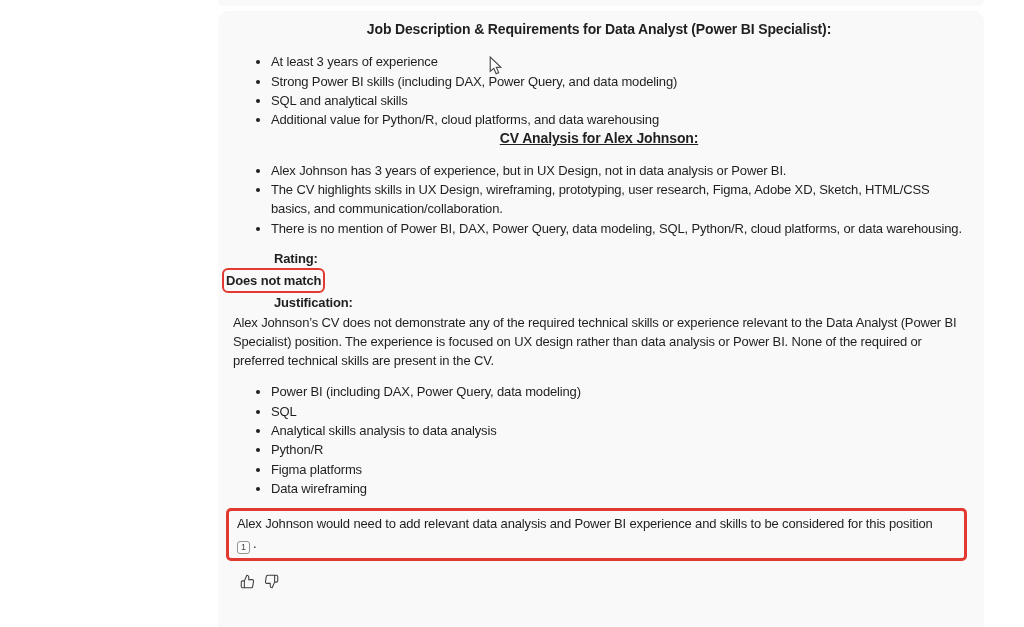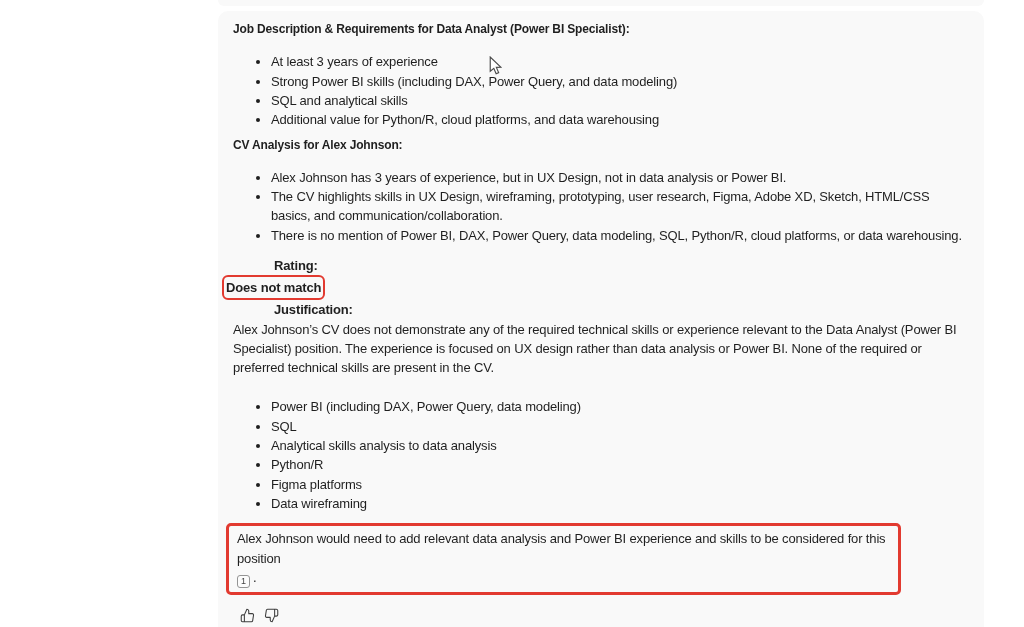--- a/index.html
+++ b/index.html
@@ -18,32 +18,32 @@
   .prev-card{
     position:absolute;left:218px;top:0;width:766px;height:6px;
     background:var(--card);border-radius:0 0 10px 10px;
   }
   .card{
     position:absolute;left:218px;top:11px;width:766px;height:616px;
     background:var(--card);border-radius:10px 10px 0 0;
     padding:9px 19px 0 15px;
     font-size:13px;line-height:19.3px;letter-spacing:-0.15px;
   }
-  .hd{font-weight:bold;font-size:12px;margin:0;line-height:19.3px;}
-  .hd.cv{margin-top:7px;}
+  .hd{font-weight:bold;font-size:14px;margin:0;line-height:19.3px;text-align:center;}
+  .hd.cv{text-decoration:underline;}
   ul{margin:13px 0 0 0;padding:0 0 0 38px;list-style:disc outside;}
   li{margin:0;padding:0;}
   .rating-block{margin-top:11px;}
   .bold-line{font-weight:bold;padding-left:41px;}
   .redbox-inline{
     display:inline-block;border:2.5px solid var(--red);border-radius:6px;
     padding:1px 2px;margin-left:-11px;line-height:19px;font-weight:bold;
   }
   .conclusion-box{
-    margin:10px 0 13px -7px;width:675px;
+    margin:10px 0 13px -7px;width:741px;
     border:3px solid var(--red);border-radius:5px;
     padding:3px 8px 4px 8px;background:transparent;
   }
   .cite-badge{
     display:inline-flex;align-items:center;justify-content:center;
     width:13px;height:13px;border:1px solid #949494;border-radius:3px;
     background:#fcfcfc;font-size:9px;line-height:1;color:#444;
     vertical-align:-2px;margin-right:3px;cursor:pointer;
   }
   .feedback{margin:11px 0 0 7px;display:flex;gap:9px;align-items:center;}
@@ -81,21 +81,21 @@
       <div class="bold-line">Rating:</div>
       <div>
         <span class="redbox-inline">
           <span>Does not match</span>
         </span>
       </div>
       <div class="bold-line">Justification:</div>
       <div>Alex Johnson’s CV does not demonstrate any of the required technical skills or experience relevant to the Data Analyst (Power BI Specialist) position. The experience is focused on UX design rather than data analysis or Power BI. None of the required or preferred technical skills are present in the CV.</div>
     </div>
 
-    <ul style="margin-top:20px">
+    <ul style="margin-top:12px">
       <li>Power BI (including DAX, Power Query, data modeling)</li>
       <li>SQL</li>
       <li>Analytical skills analysis to data analysis</li>
       <li>Python/R</li>
       <li>Figma platforms</li>
       <li>Data wireframing</li>
     </ul>
 
     <div class="conclusion-box">
       <span>Alex Johnson would need to add relevant data analysis and Power BI experience and skills to be considered for this position</span>

